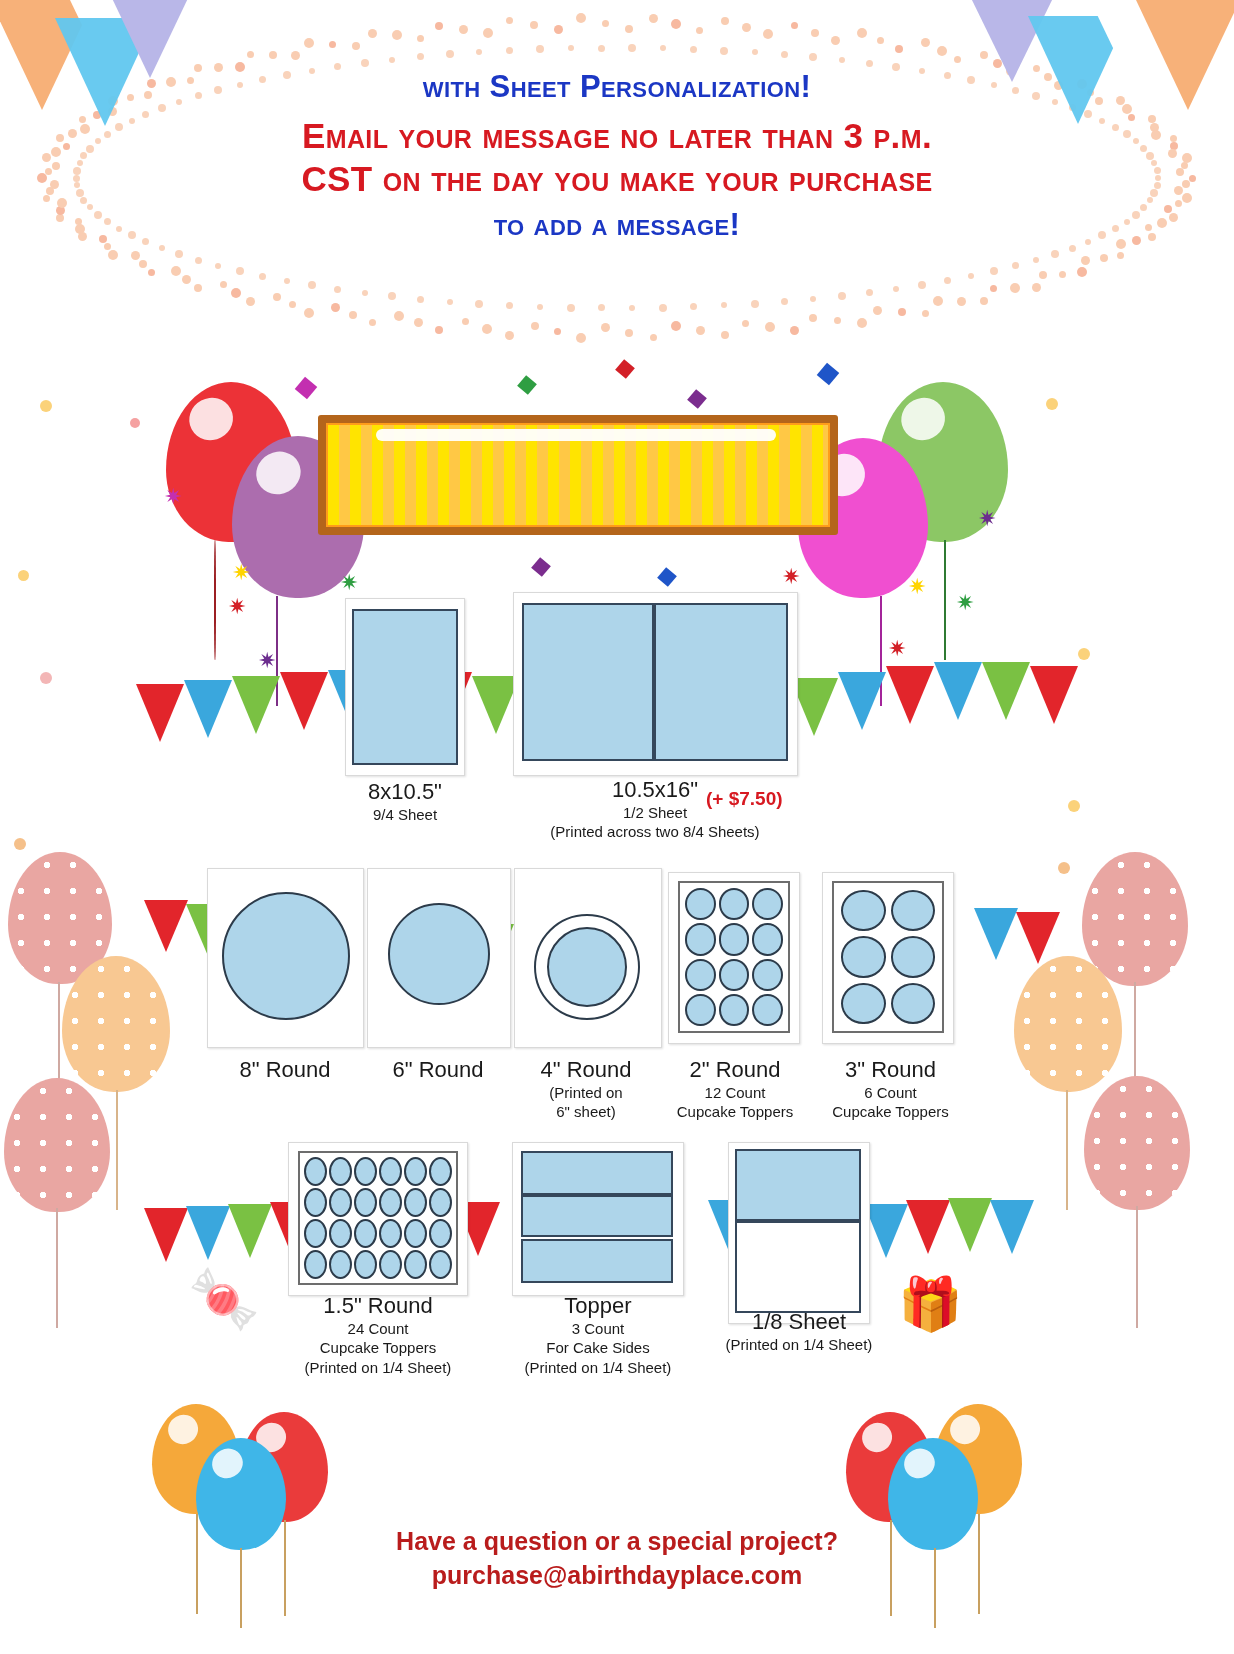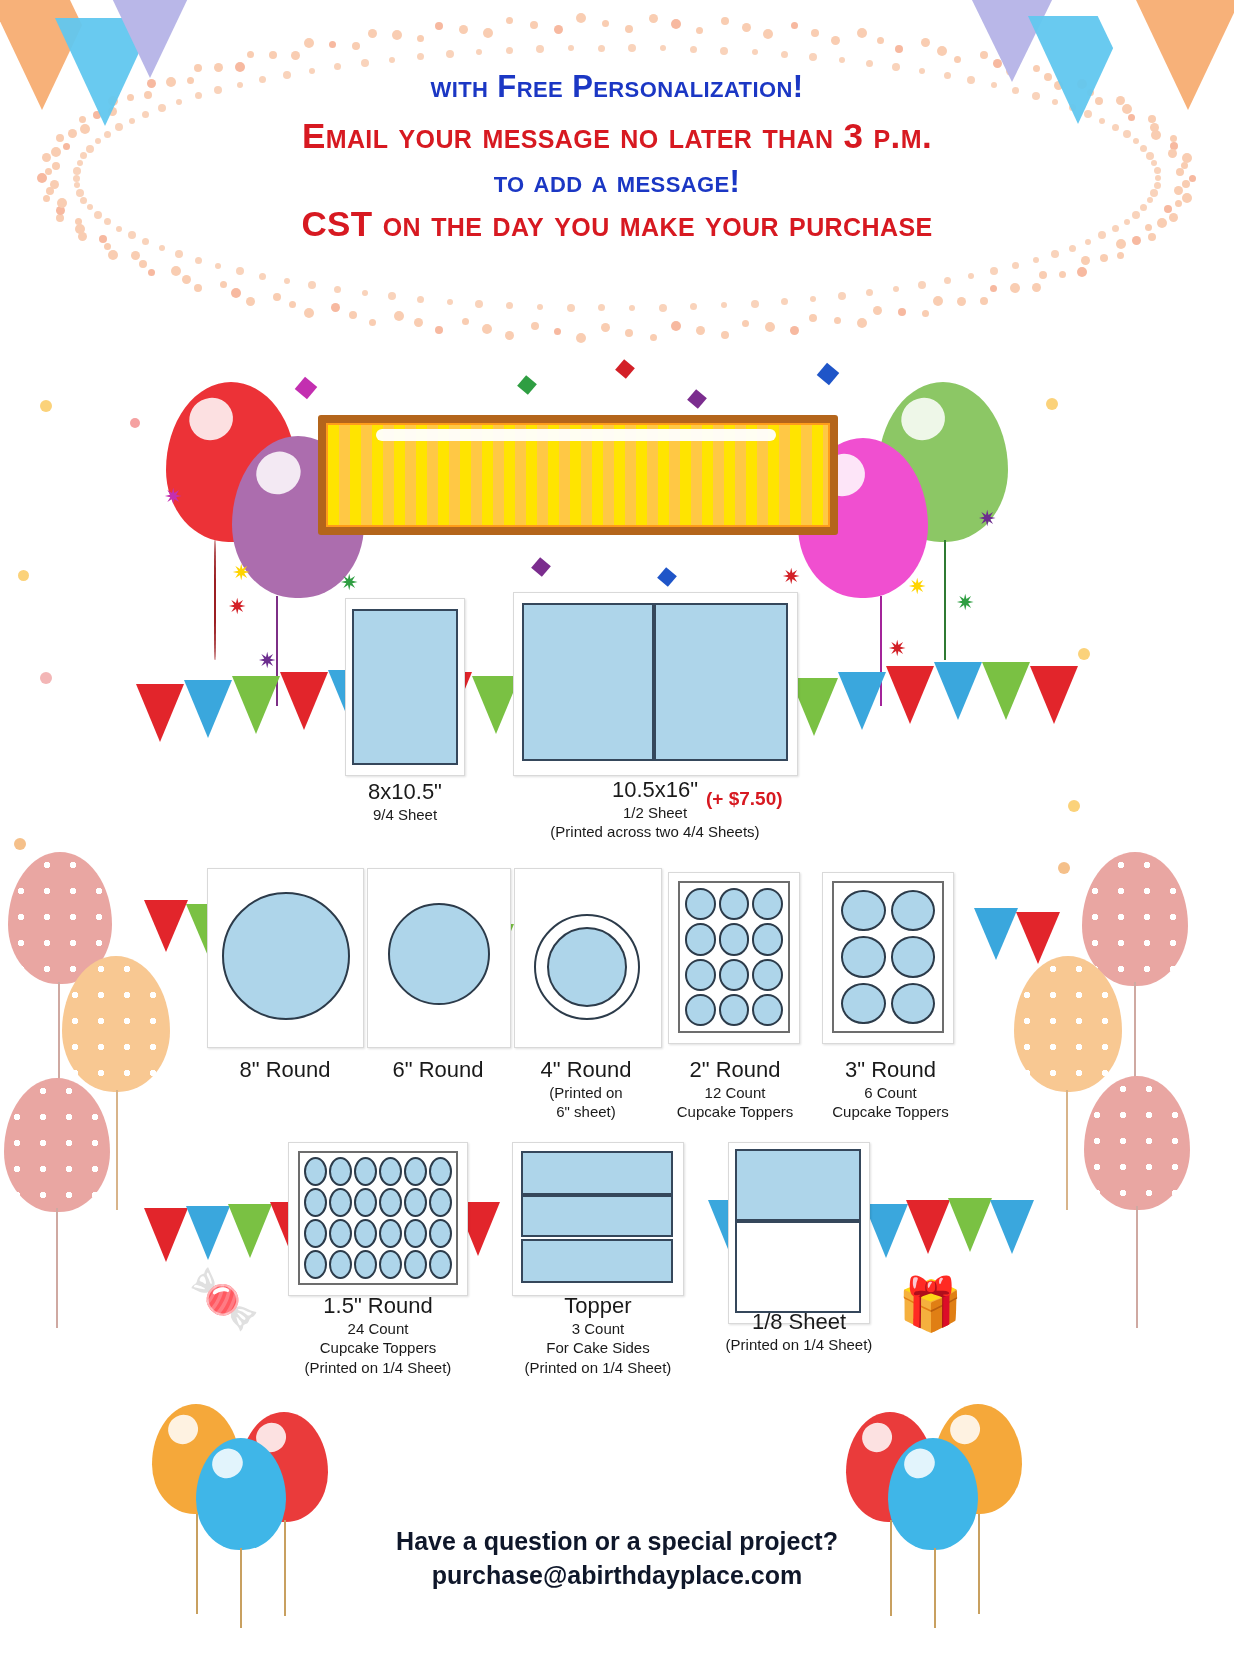--- a/index.html
+++ b/index.html
@@ -75,21 +75,21 @@
   .blue-circle{background:#aed5ea;border:2px solid #2c3b4a;border-radius:50%;box-sizing:border-box;}
   .ring{border:2px solid #2c3b4a;border-radius:50%;box-sizing:border-box;background:#fff;}
 
   .caption{position:absolute;text-align:center;color:#1a1a1a;}
   .cap-main{font-size:22px;font-weight:normal;line-height:1.12;}
   .cap-sub{font-size:15px;line-height:1.25;margin-top:1px;}
   .cap-red{color:#d71921;font-weight:bold;font-size:19px;}
 
   
   #footer{left:0;top:1525px;width:1234px;text-align:center;}
-  .foot-line{font-size:25px;font-weight:bold;color:#0f172a;line-height:1.35;}
+  .foot-line{font-size:25px;font-weight:bold;color:#b91c1c;line-height:1.35;}
 
   .cupcake{position:absolute;font-size:58px;line-height:1;}
   .gift{position:absolute;font-size:52px;line-height:1;}
   .confetti{position:absolute;transform:rotate(40deg);}
 </style>
 </head>
 <body>
 
 <div class="stage">
 
@@ -364,24 +364,24 @@
   </div>
 
   <div class="abs" style="left:950px;top:0;width:300px;height:170px;">
     <div class="tri" style="left:20px;top:-4px;border-left:42px solid transparent;border-right:42px solid transparent;border-top:86px solid #b9b7e8;"></div>
     <div class="tri" style="left:78px;top:16px;border-left:50px solid transparent;border-right:50px solid transparent;border-top:108px solid #61c7ef;opacity:.95;"></div>
     <div class="tri" style="left:140px;top:0;border-left:48px solid transparent;border-right:48px solid transparent;border-top:100px solid #ffffff;"></div>
     <div class="tri" style="left:186px;top:0;border-left:52px solid transparent;border-right:52px solid transparent;border-top:110px solid #f7b179;"></div>
   </div>
 
   <div class="abs" id="header-block">
-    <div class="hdr-line hdr-blue sc l2">with Free Personalization!</div>
+    <div class="hdr-line hdr-blue sc l2">with Sheet Personalization!</div>
     <div class="hdr-line hdr-red  sc l3">Email your message no later than 3 p.m.</div>
+    <div class="hdr-line hdr-red  sc l4">CST on the day you make your purchase</div>
     <div class="hdr-line hdr-blue sc l5">to add a message!</div>
-    <div class="hdr-line hdr-red  sc l4">CST on the day you make your purchase</div>
   </div>
 
   <div class="balloon" style="left:166px;top:382px;width:130px;height:160px;background:#ec3237;">
     <div class="shine"></div>
   </div>
   <div class="abs b-string" style="left:214px;top:540px;border-color:#9c1f23;height:120px;border-radius:40%;"></div>
 
   <div class="balloon" style="left:232px;top:436px;width:132px;height:162px;background:#ac6dae;">
     <div class="shine"></div>
   </div>
@@ -459,21 +459,21 @@
     <div class="cap-sub">9/4 Sheet</div>
   </div>
 
   <div class="sheet-card" style="left:513px;top:592px;width:283px;height:182px;">
     <div class="fillblue" style="position:absolute;left:8px;top:10px;width:132px;height:158px;"></div>
     <div class="fillblue" style="position:absolute;left:140px;top:10px;width:134px;height:158px;"></div>
   </div>
   <div class="caption" style="left:520px;top:778px;width:270px;">
     <div class="cap-main">10.5x16"</div>
     <div class="cap-sub">1/2 Sheet</div>
-    <div class="cap-sub">(Printed across two 4/4 Sheets)</div>
+    <div class="cap-sub">(Printed across two 8/4 Sheets)</div>
   </div>
   <div class="caption cap-red" style="left:706px;top:788px;width:120px;text-align:left;">(+ $7.50)</div>
 
   <div class="balloon" style="left:8px;top:852px;width:104px;height:132px;background:#e9a6a2;
               background-image:radial-gradient(#fff 3px, transparent 3px);background-size:26px 26px;">
   </div>
   <div class="abs" style="left:58px;top:982px;width:2px;height:110px;background:#cfa9a2;"></div>
 
   <div class="balloon" style="left:62px;top:956px;width:108px;height:136px;background:#f8c892;
               background-image:radial-gradient(#fff 3px, transparent 3px);background-size:26px 26px;">

